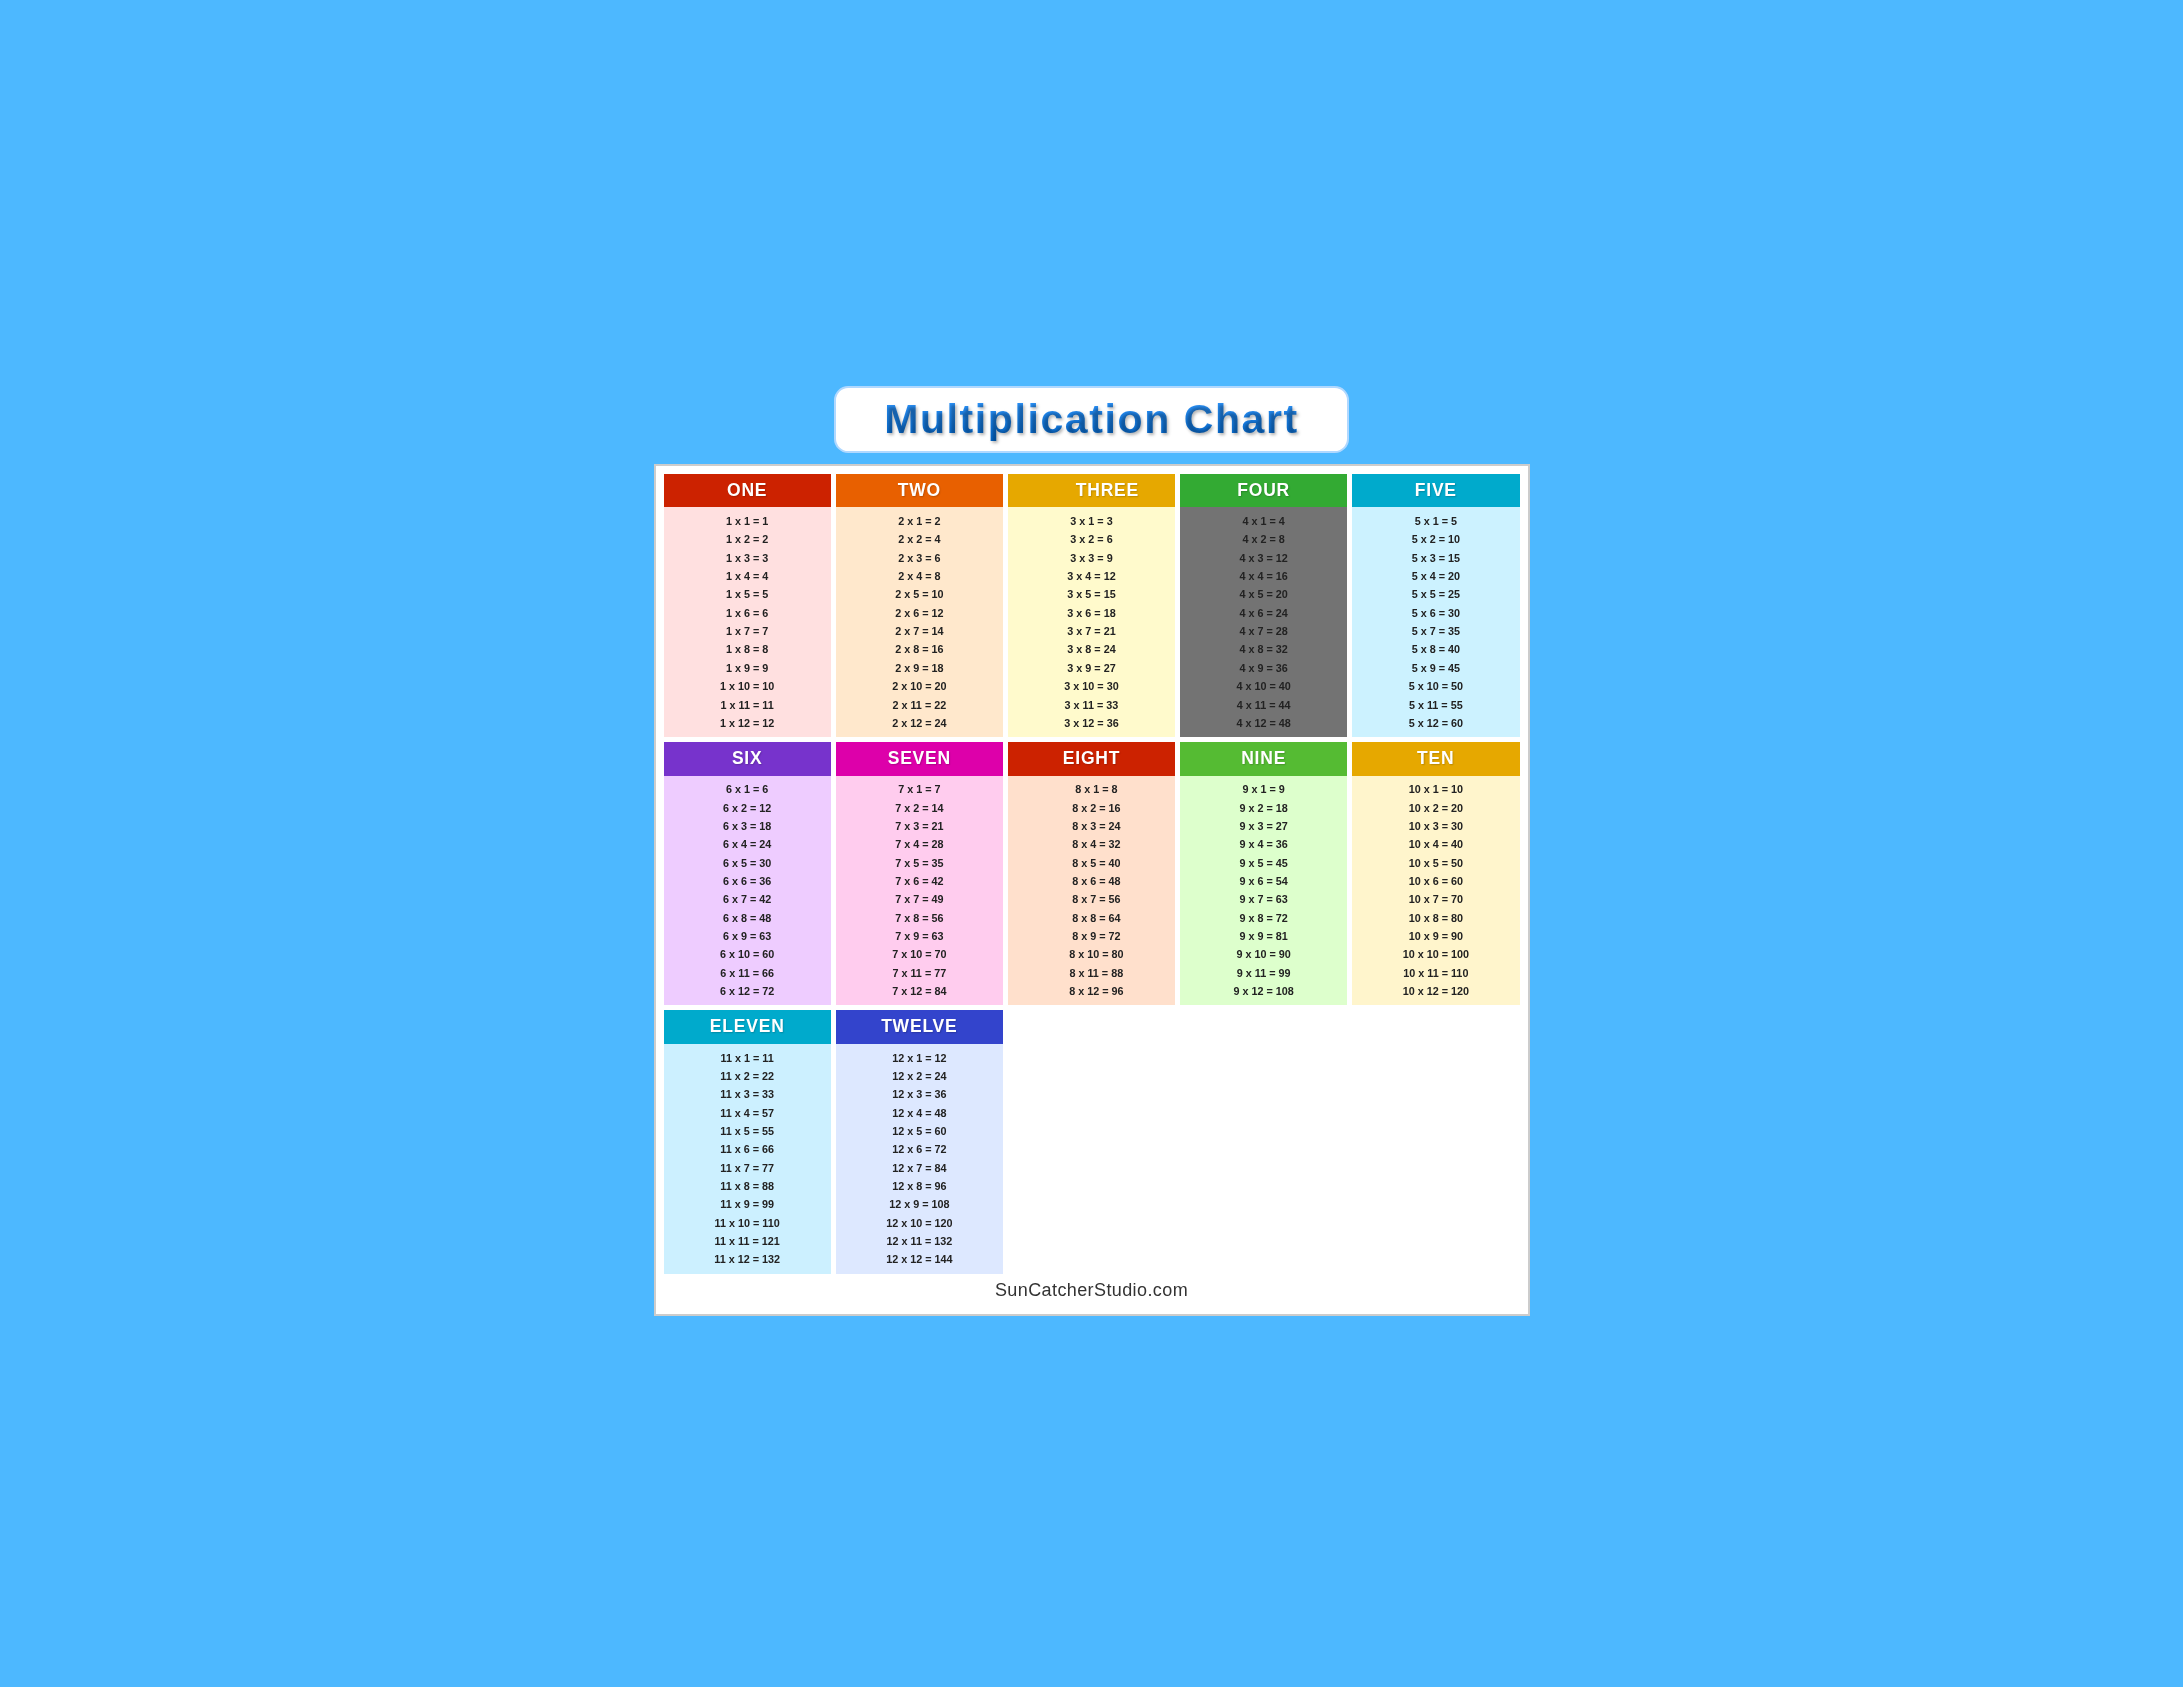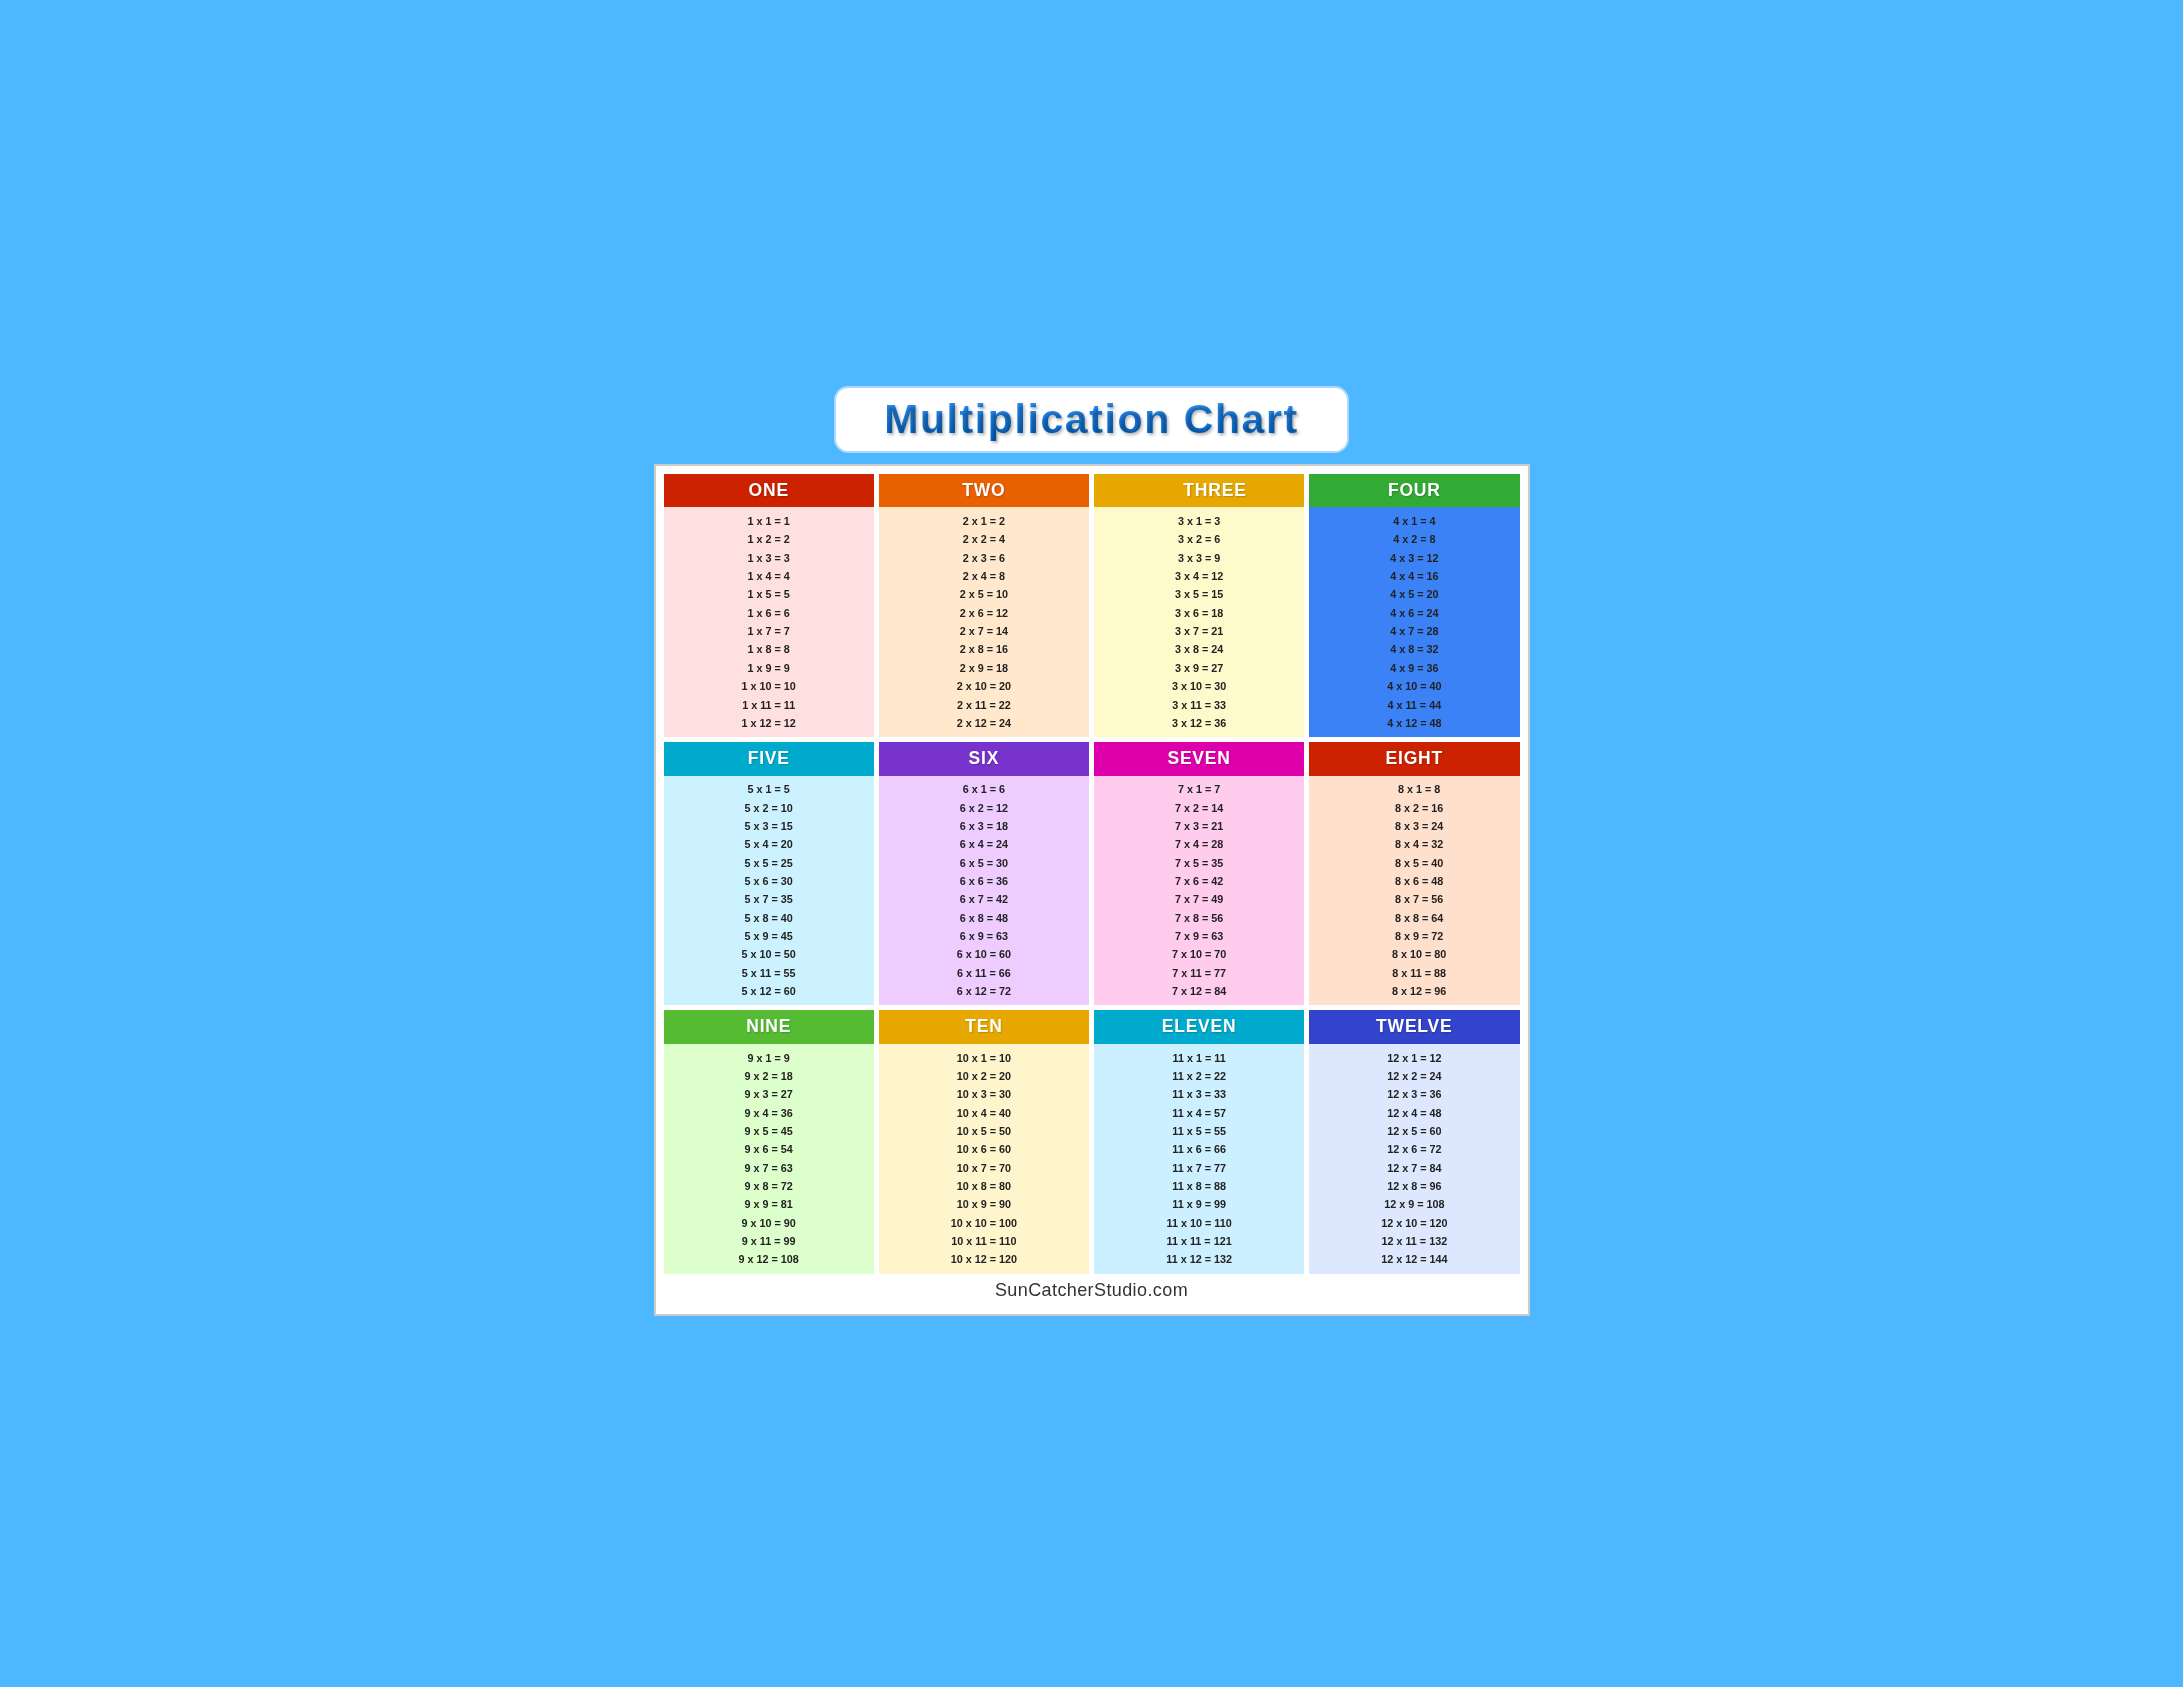--- a/index.html
+++ b/index.html
@@ -40,21 +40,21 @@
       background-clip: text;
     }
     .chart-container {
       background: white;
       border: 2.4px solid #ccc;
       width: 100%;
       padding: 8px;
     }
     .grid {
       display: grid;
-      grid-template-columns: repeat(4, 1fr);
+      grid-template-columns: repeat(5, 1fr);
       gap: 4.8px;
     }
     .table-block {
       display: flex;
       flex-direction: column;
     }
     .table-header {
       text-align: center;
       font-size: 17.5px;
       font-weight: 900;
@@ -92,21 +92,21 @@
     .h-seven  { background-color: #dd00aa; }
     .h-eight  { background-color: #cc2200; }
     .h-nine   { background-color: #55bb33; }
     .h-ten    { background-color: #e6a800; }
     .h-eleven { background-color: #00aacc; }
     .h-twelve { background-color: #3344cc; }
     
     .b-one    { background-color: #ffe0e0; }
     .b-two    { background-color: #ffe8cc; }
     .b-three  { background-color: #fffacc; }
-    .b-four   { background-color: #3b82f6; }
+    .b-four   { background-color: #737373; }
     .b-five   { background-color: #ccf2ff; }
     .b-six    { background-color: #eeccff; }
     .b-seven  { background-color: #ffccee; }
     .b-eight  { background-color: #ffe0cc; padding-left: 16px; }
     .b-nine   { background-color: #ddffcc; }
     .b-ten    { background-color: #fff5cc; }
     .b-eleven { background-color: #ccf0ff; }
     .b-twelve { background-color: #dde8ff; }
   </style>
 </head>

